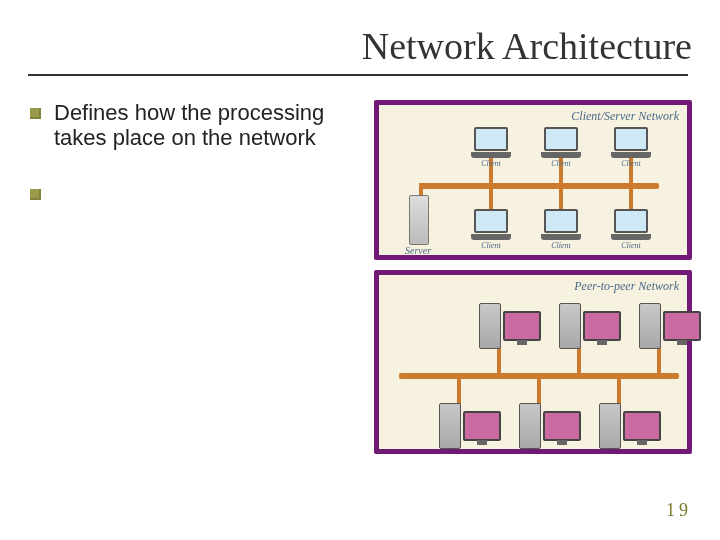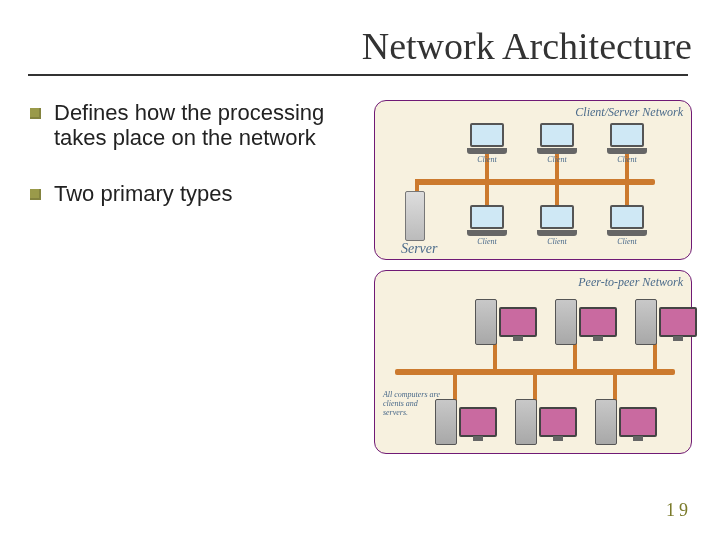--- a/index.html
+++ b/index.html
@@ -87,22 +87,22 @@
     content: "";
     position: absolute;
     left: 0;
     top: 7px;
     width: 8px;
     height: 8px;
     background: #8a8a3a;
   }
   .diagram {
     background: #f7f1df;
-    border: 1px solid #701a75;
-    border-radius: 12px;
+    border: 5px solid #701a75;
+    border-radius: 2px;
     box-sizing: border-box;
     position: relative;
   }
   .diagram.top { height: 160px; }
   .diagram.bot { height: 184px; }
   .dia-label {
     position: absolute;
     top: 4px;
     right: 8px;
     font-family: Georgia, serif;
@@ -149,21 +149,21 @@
   }
   .server {
     position: absolute;
     width: 18px; height: 48px;
     background: linear-gradient(#ddd,#bbb);
     border: 1px solid #777;
     border-radius: 2px;
   }
   .server-label {
     position:absolute;
-    font-size:14px; font-style:italic;
+    font-size:10px; font-style:italic;
     color:#4a6a8a; font-family:Georgia,serif;
   }
   .tower {
     position: absolute;
     width: 20px; height: 44px;
     background: linear-gradient(#c8c8c8,#a8a8a8);
     border: 1px solid #555;
     border-radius: 2px;
   }
   .monitor {
@@ -208,21 +208,20 @@
   <hr class="title-rule">
 
   <div class="content-row">
 
     <div class="text-col">
       <ul class="level1">
         <li>
           <span>Defines how the processing takes place on the network</span>
         </li>
         <li>
-          <span>Two primary types</span>
           <ul class="level2">
           </ul>
         </li>
       </ul>
     </div>
 
     <div class="img-col">
 
       <div class="diagram top">
         <div class="dia-label">Client/Server Network</div>
@@ -292,20 +291,19 @@
         <div class="monitor" style="left:204px; top:36px;"></div>
         <div class="tower" style="left:260px; top:28px;"></div>
         <div class="monitor" style="left:284px; top:36px;"></div>
 
         <div class="tower" style="left:60px; top:128px;"></div>
         <div class="monitor" style="left:84px; top:136px;"></div>
         <div class="tower" style="left:140px; top:128px;"></div>
         <div class="monitor" style="left:164px; top:136px;"></div>
         <div class="tower" style="left:220px; top:128px;"></div>
         <div class="monitor" style="left:244px; top:136px;"></div>
-        <div class="p2p-note" style="left:8px; top:120px;">All computers are clients and servers.</div>
       </div>
 
     </div>
   </div>
 
   <div class="page-num">19</div>
 </div>
 
 </body></html>

